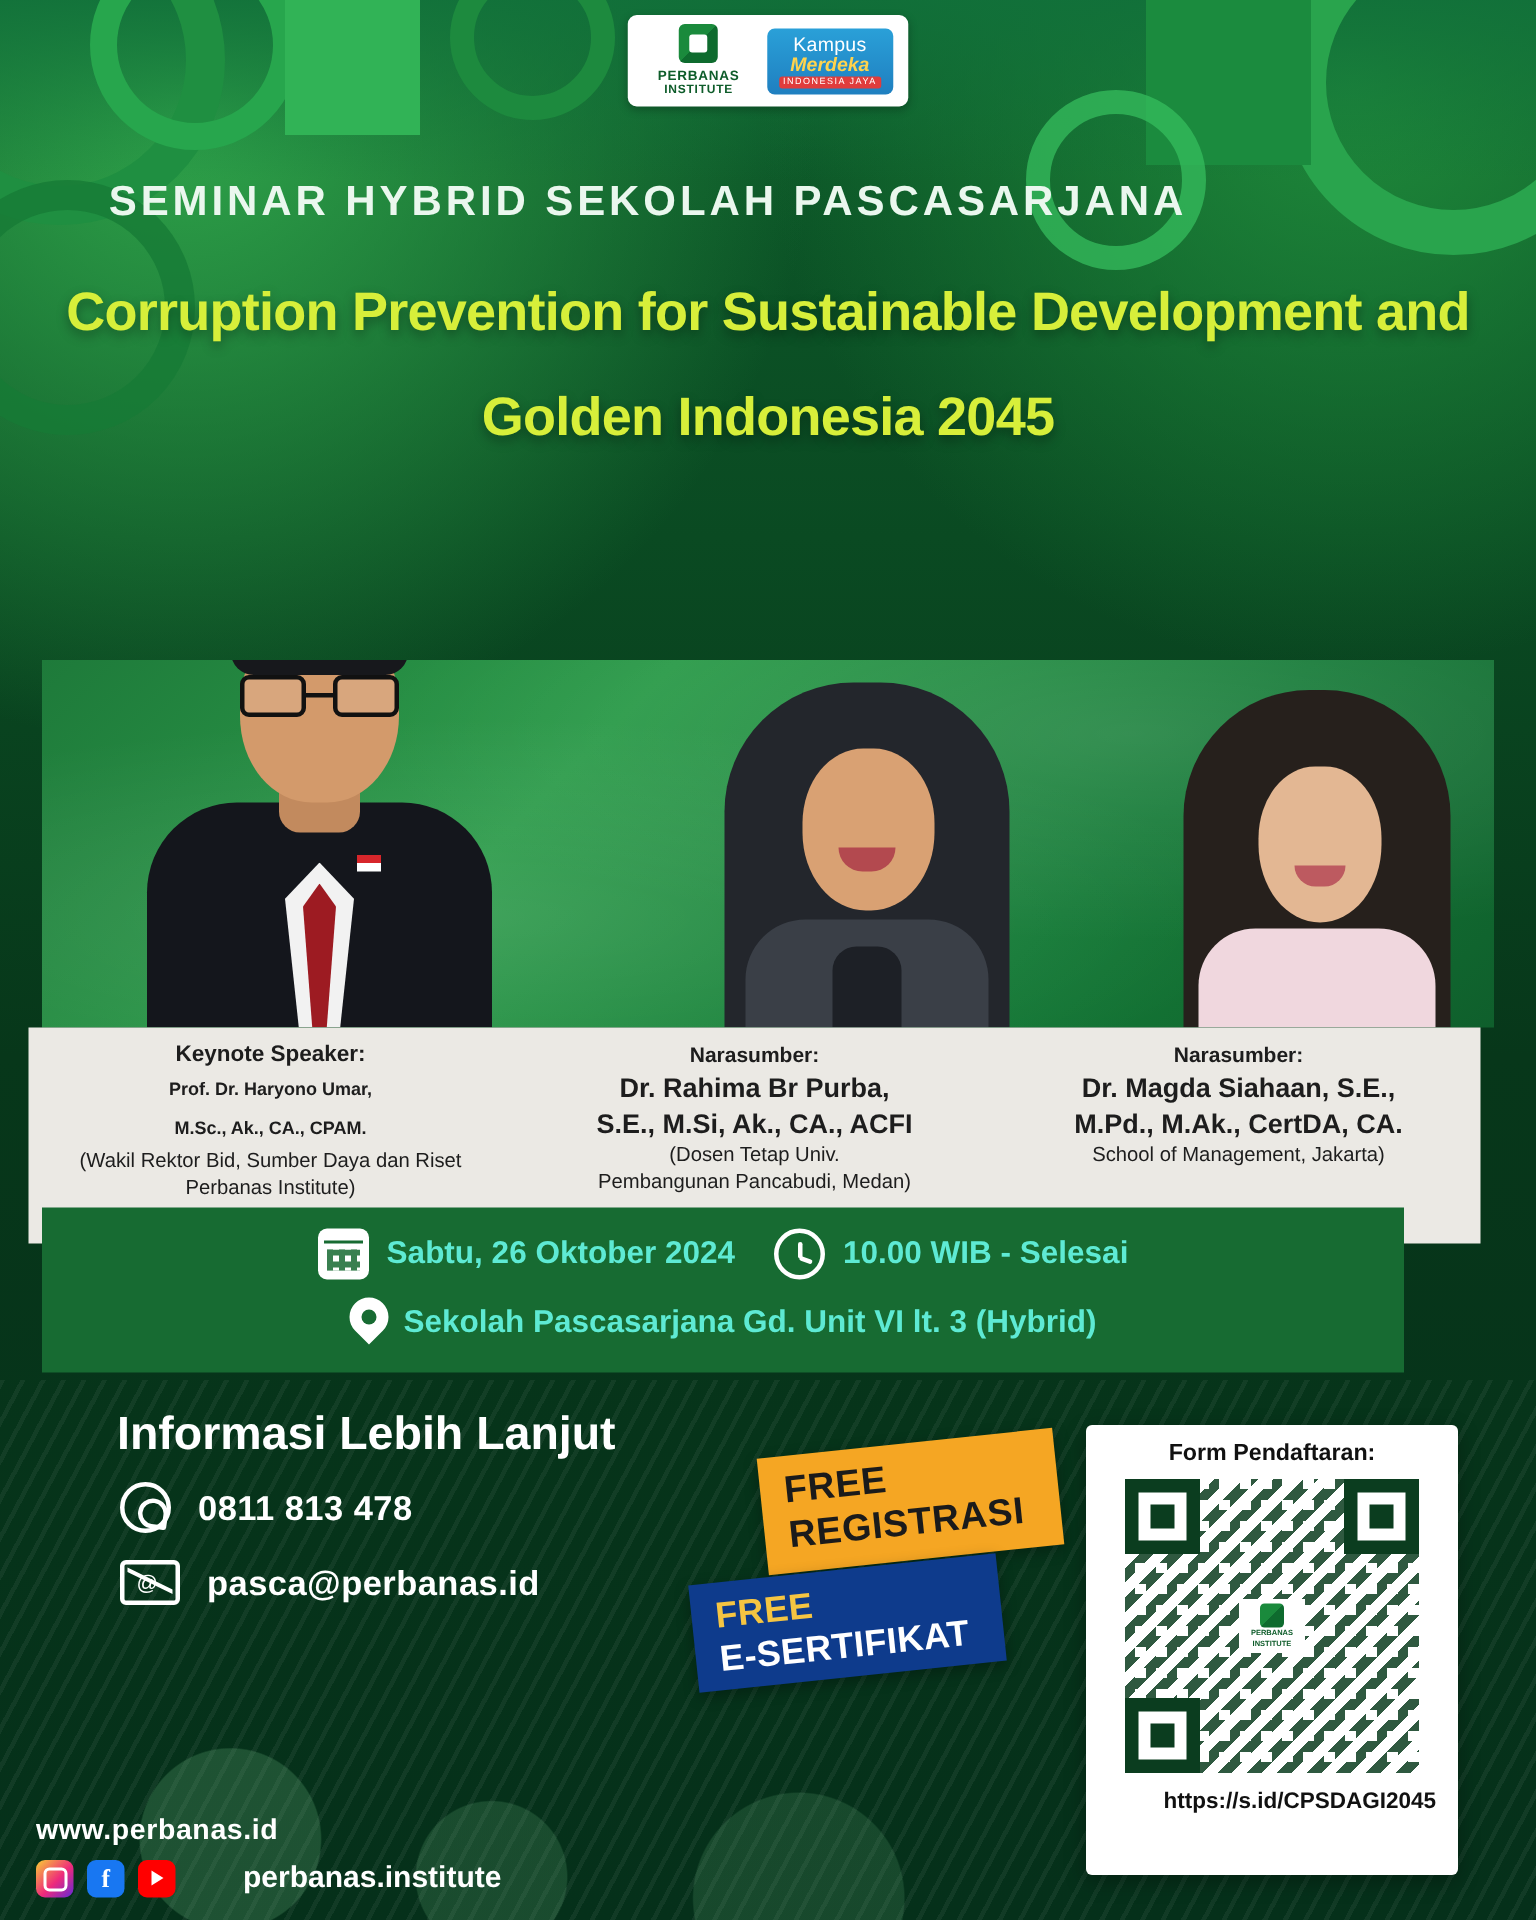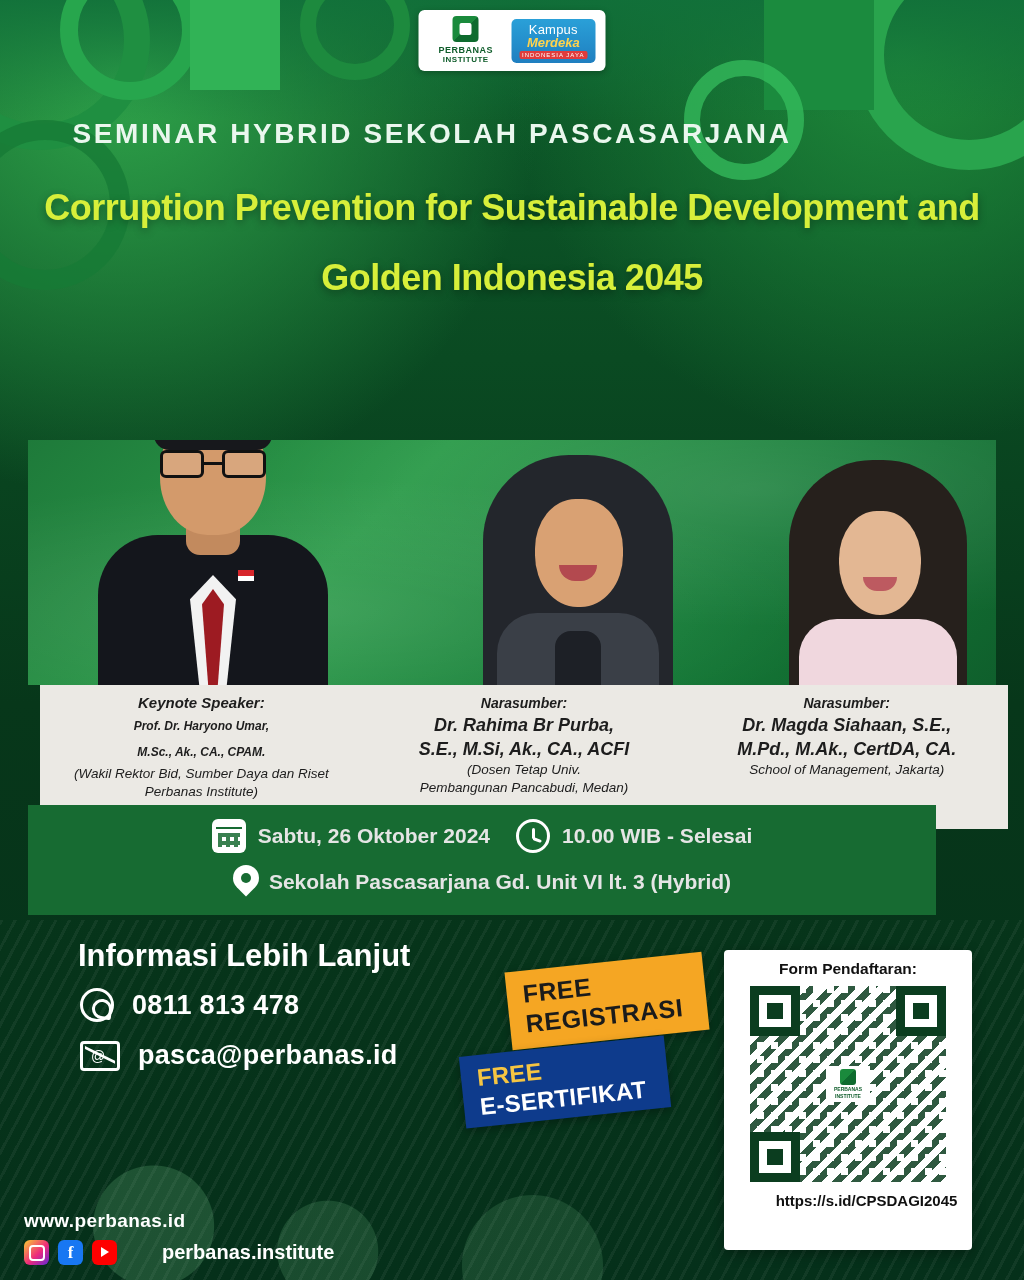--- a/index.html
+++ b/index.html
@@ -117,37 +117,36 @@
 
   
   .w2 { left: 755px; bottom: 0; width: 190px; height: 225px; }
   .w2 .hair { position:absolute; bottom:0; left:6px; width:178px; height:225px; background:#26201c; border-radius: 84px 84px 0 0;}
   .w2 .face { position:absolute; bottom:70px; left:56px; width:82px; height:104px; background:#e3b793; border-radius:46% 46% 50% 50%;}
   .w2 .top { position:absolute; bottom:0; left:16px; width:158px; height:66px; background:#f0d7de; border-radius:38px 38px 0 0;}
   .w2 .smile { position:absolute; bottom:94px; left:80px; width:34px; height:14px; background:#bd5a60; border-radius:0 0 20px 20px;}
 
   
   .names {
-    position: absolute; top: 685px; left: 40px; width: 968px; height: 144px;
+    position: absolute; top: 685px; left: 19px; width: 968px; height: 144px;
     background: #ebe9e4;
     display: flex;
-    font-style: italic;
   }
   .name-col { flex: 1; text-align: center; padding: 8px 10px 0 10px; color: #1d1d1d; }
   .name-col .role { font-size: 14px; font-weight: bold; line-height: 20px; }
   .name-col .nm { font-size: 18px; font-weight: bold; line-height: 24px; }
   .name-col .sub { font-size: 13.5px; line-height: 18px; }
   .name-col.first .nm { font-size: 12px; line-height: 26px; }
   .name-col.first .role { font-size: 15px; }
 
   
   .infoband {
     position:absolute; top: 805px; left: 28px; width: 908px; height: 110px;
     background: #176b32;
-    color: #e5e5e5;
+    color: #5eead4;
   }
   .row1 { display:flex; justify-content:center; align-items:center; gap: 26px; padding-top: 14px;}
   .row2 { display:flex; justify-content:center; align-items:center; gap: 10px; padding-top: 12px;}
   .chip { display:flex; align-items:center; gap:12px; }
   .chip .txt { font-size: 21px; font-weight: bold; }
   .ic-cal {
     width: 34px; height: 34px; background:#fff; border-radius:6px; position:relative;
   }
   .ic-cal:before{ content:""; position:absolute; left:4px; right:4px; top:8px; height:2px; background:#176b32;}
   .ic-cal:after{
@@ -167,21 +166,21 @@
   .venue { font-size: 21px; font-weight: bold; }
 
   
   .contact-title {
     position:absolute; top: 938px; left: 78px;
     color:#ffffff; font-size: 31px; font-weight: bold;
   }
   .contact-row { position:absolute; left: 80px; display:flex; align-items:center; gap:18px; color:#fff; }
   .contact-row.r1 { top: 988px; }
   .contact-row.r2 { top: 1040px; }
-  .contact-row .val { font-size: 27px; font-weight: bold; letter-spacing:.3px;}
+  .contact-row .val { font-size: 23px; font-weight: bold; letter-spacing:.3px;}
   .ic-wa { width:34px; height:34px; border:3px solid #fff; border-radius:50%; position:relative;}
   .ic-wa:after{ content:""; position:absolute; left:9px; top:8px; width:14px; height:14px; border:3px solid #fff; border-radius: 50% 50% 2px 50%; transform: rotate(8deg);}
   .ic-mail { width:40px; height:30px; border:3px solid #fff; border-radius:4px; position:relative; }
   .ic-mail:before{ content:""; position:absolute; left:2px; top:2px; width:30px; height:18px; border-top:3px solid #fff; transform: skewY(26deg); transform-origin: left top;}
   .ic-mail .at { position:absolute; left:8px; top:4px; font-size:14px; color:#fff; }
 
   
   .free1 {
     position:absolute; top: 962px; left: 508px; width: 198px; height: 78px;
     background:#f5a623; transform: rotate(-6deg);

